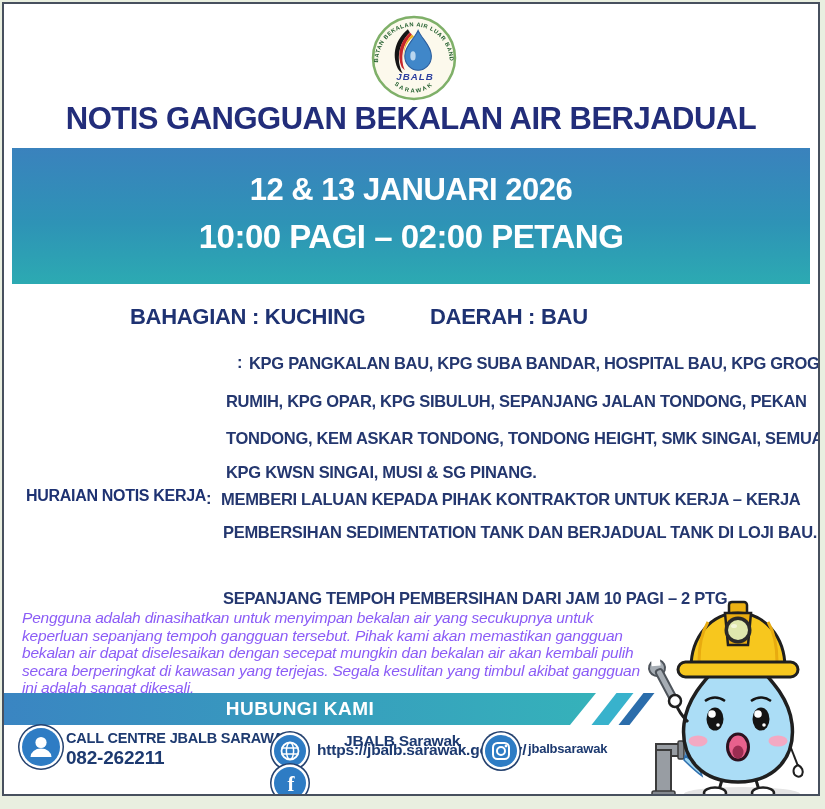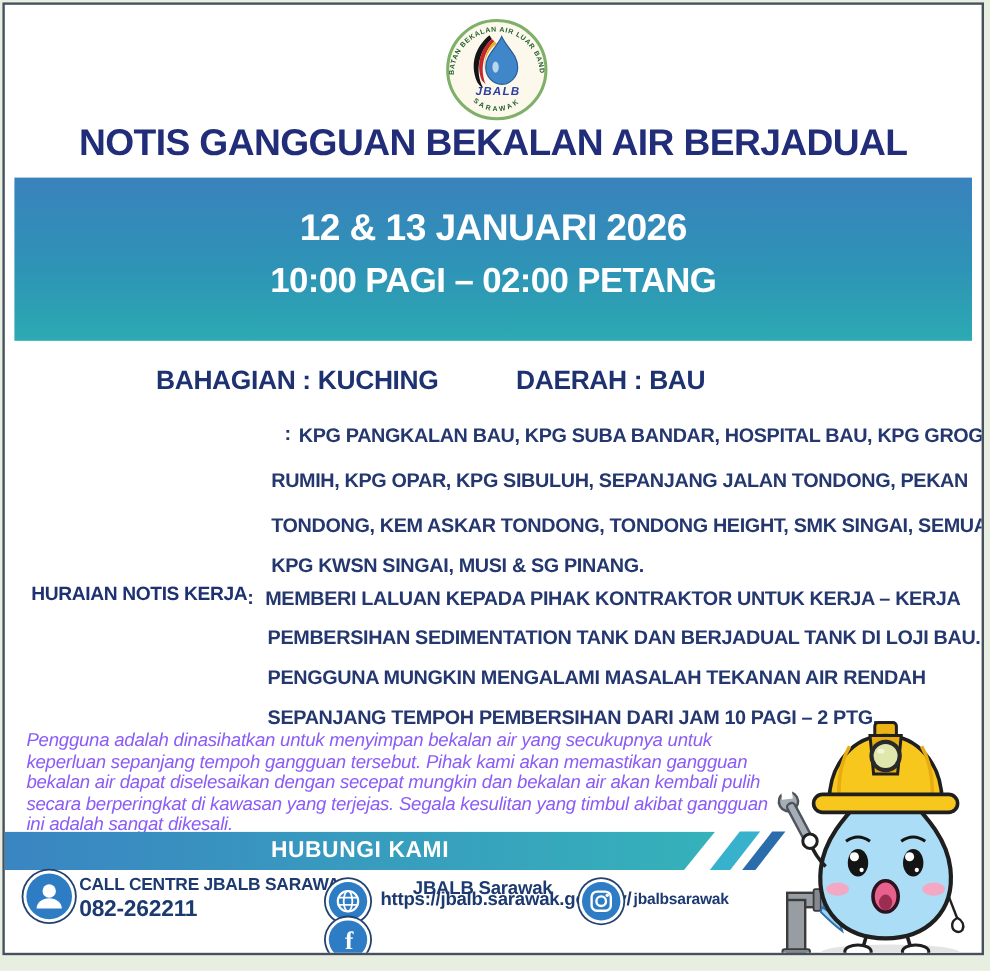--- a/index.html
+++ b/index.html
@@ -21,21 +21,21 @@
     left:0;top:97px;width:100%;text-align:center;
     font-size:31px;font-weight:800;color:#222d7a;letter-spacing:-0.5px;
   }
   
   .banner{
     left:8px;top:144px;width:798px;height:136px;
     background:linear-gradient(180deg,#3a82bd 0%,#2e93b6 55%,#2caab2 100%);
     text-align:center;color:#ffffff;font-weight:800;
   }
   .banner .line1{margin-top:24px;font-size:31px;letter-spacing:-0.5px;}
-  .banner .line2{margin-top:10px;font-size:29px;letter-spacing:-0.5px;}
+  .banner .line2{margin-top:10px;font-size:33px;letter-spacing:-0.5px;}
   
   .loc{top:300px;font-size:22px;font-weight:800;color:#1e3272;letter-spacing:-0.3px;}
   .loc.bahagian{left:126px;} .loc.daerah{left:426px;}
   
   .seclabel{font-size:16px;font-weight:800;color:#1e3272;letter-spacing:-0.3px;}
   .secline{font-size:16.5px;font-weight:800;color:#24376f;letter-spacing:-0.3px;white-space:nowrap;}
   .colon{font-size:16.5px;font-weight:800;color:#24376f;}
   
   .disclaimer{
     left:18px;top:605px;width:632px;
@@ -108,21 +108,20 @@
   <div class="abs colon" style="left:233px;top:349px;">:</div>
   <div class="abs secline" style="left:245px;top:350px;">KPG PANGKALAN BAU, KPG SUBA BANDAR, HOSPITAL BAU, KPG GROGO, KPG</div>
   <div class="abs secline" style="left:222px;top:388px;">RUMIH, KPG OPAR, KPG SIBULUH, SEPANJANG JALAN TONDONG, PEKAN</div>
   <div class="abs secline" style="left:222px;top:425px;">TONDONG, KEM ASKAR TONDONG, TONDONG HEIGHT, SMK SINGAI, SEMUA</div>
   <div class="abs secline" style="left:222px;top:459px;">KPG KWSN SINGAI, MUSI &amp; SG PINANG.</div>
 
   <div class="abs seclabel" style="left:22px;top:483px;">HURAIAN NOTIS KERJA</div>
   <div class="abs colon" style="left:202px;top:485px;">:</div>
   <div class="abs secline" style="left:217px;top:486px;">MEMBERI LALUAN KEPADA PIHAK KONTRAKTOR UNTUK KERJA – KERJA</div>
   <div class="abs secline" style="left:219px;top:519px;">PEMBERSIHAN SEDIMENTATION TANK DAN BERJADUAL TANK DI LOJI BAU.</div>
-  <div class="abs secline" style="left:219px;top:552px;">PENGGUNA MUNGKIN MENGALAMI MASALAH TEKANAN AIR RENDAH</div>
   <div class="abs secline" style="left:219px;top:585px;">SEPANJANG TEMPOH PEMBERSIHAN DARI JAM 10 PAGI –  2 PTG.</div>
 
   <div class="abs disclaimer">Pengguna adalah dinasihatkan untuk menyimpan bekalan air yang secukupnya untuk keperluan sepanjang tempoh gangguan tersebut. Pihak kami akan memastikan gangguan bekalan air dapat diselesaikan dengan secepat mungkin dan bekalan air akan kembali pulih secara berperingkat di kawasan yang terjejas. Segala kesulitan yang timbul akibat gangguan ini adalah sangat dikesali.</div>
 
   <div class="abs hbar">
     <span>HUBUNGI KAMI</span>
   </div>
   <div class="abs stripe s1"></div>
   <div class="abs stripe s2"></div>
 

